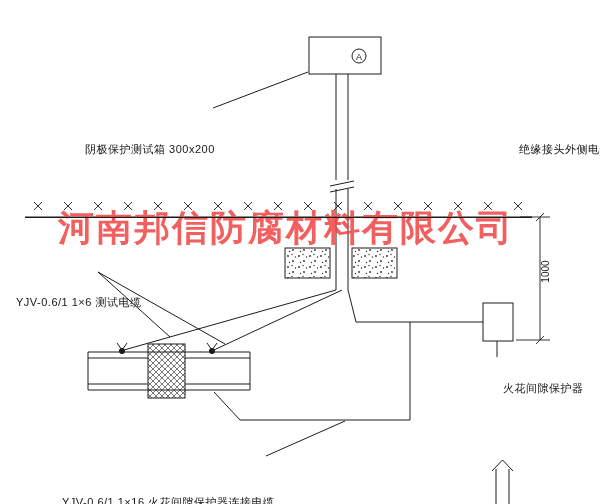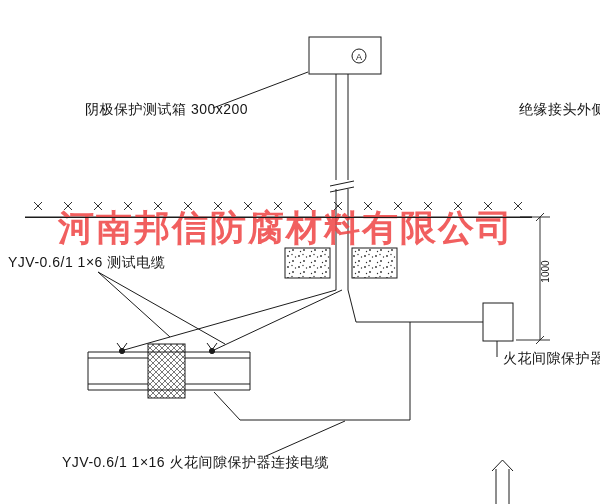--- a/index.html
+++ b/index.html
@@ -3,22 +3,22 @@
 <meta charset="utf-8">
 <style>
   html,body{margin:0;padding:0;}
   body{
     width:600px;height:504px;position:relative;overflow:hidden;
     background:#ffffff;
     font-family:"Liberation Sans","DejaVu Sans",sans-serif;color:#151515;
   }
   #svg-layer{position:absolute;left:0;top:0;z-index:1;}
   .lbl{
-    position:absolute;font-size:14px;line-height:13px;white-space:nowrap;
-    color:#151515;letter-spacing:0.5px;z-index:10;
+    position:absolute;font-size:11px;line-height:13px;white-space:nowrap;
+    color:#151515;letter-spacing:0.5px;z-index:10;margin-top:40px;
   }
   #watermark{
     position:absolute;left:58px;top:206px;z-index:5;
     font-size:36px;line-height:44px;letter-spacing:2px;white-space:nowrap;
     font-family:"Liberation Serif","DejaVu Serif",serif;font-weight:bold;
     color:#ef4444;opacity:0.85;
   }
   #ground-overlay{
     position:absolute;left:25px;top:217px;width:507px;height:1px;
     background:#1c1c1c;z-index:6;
@@ -122,19 +122,19 @@
   <text x="359" y="59.5" text-anchor="middle" font-size="9" fill="#1c1c1c" stroke="none">A</text>
 </svg>
 
 <div id="watermark">河南邦信防腐材料有限公司</div>
 <div id="ground-overlay"></div>
 
 <div class="lbl" style="left:85px;top:103px;">阴极保护测试箱 300x200</div>
 
 <div class="lbl" style="left:519px;top:103px;">绝缘接头外侧电缆</div>
 
-<div class="lbl" style="left:8px;top:256px;">YJV-0.6/1 1×6  测试电缆</div>
+<div class="lbl" style="left:16px;top:256px;">YJV-0.6/1 1×6  测试电缆</div>
 
-<div class="lbl" style="left:503px;top:352px;">火花间隙保护器</div>
+<div class="lbl" style="left:503px;top:342px;">火花间隙保护器</div>
 
 <div class="lbl" style="left:62px;top:456px;">YJV-0.6/1 1×16  火花间隙保护器连接电缆</div>
 
 <div id="dim-text">1000</div>
 
 </body></html>

